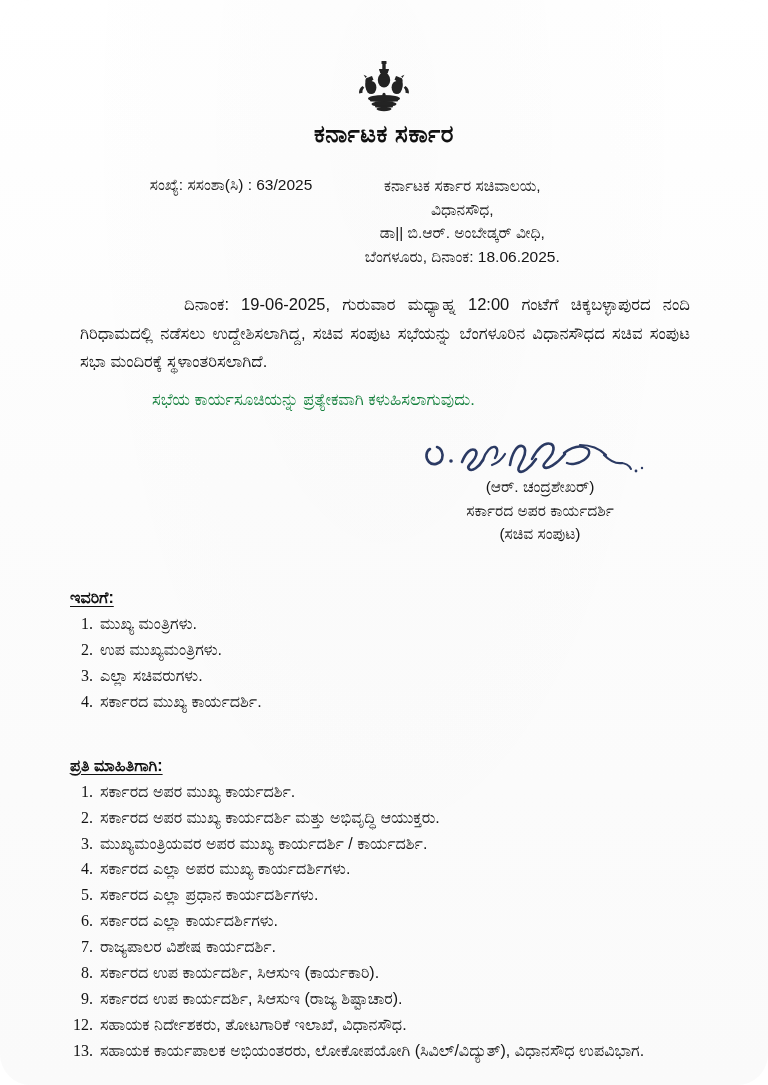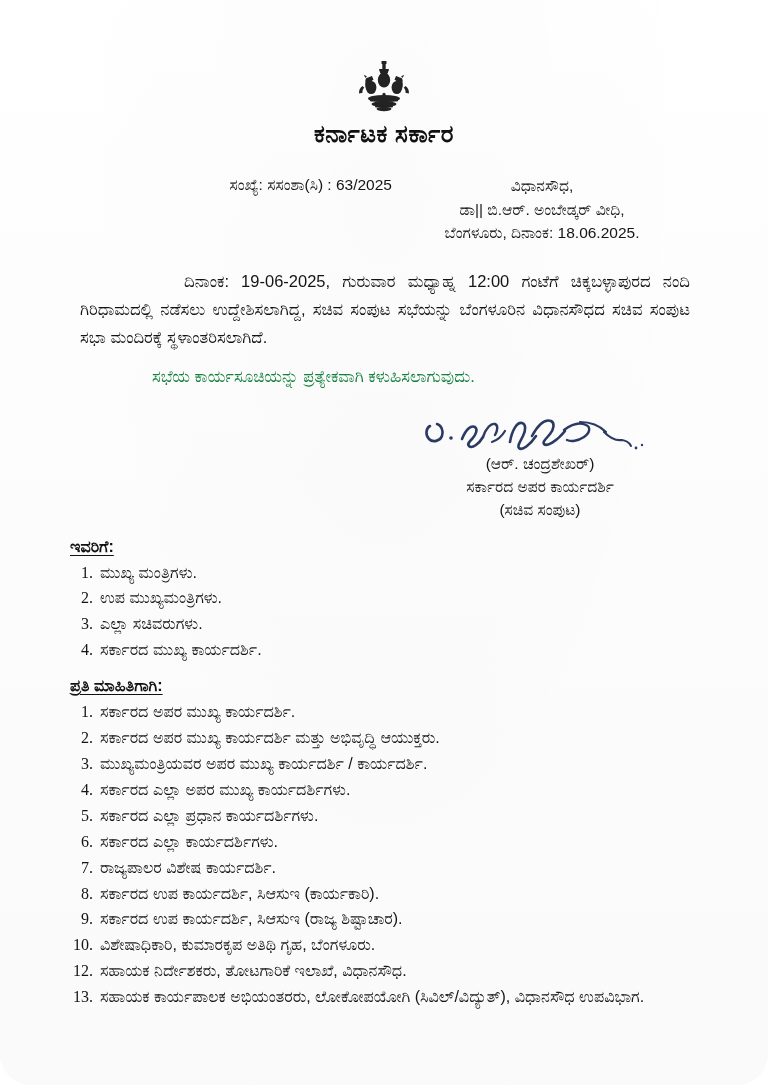--- a/index.html
+++ b/index.html
@@ -53,21 +53,21 @@
     font-size: 24px;
     font-weight: 700;
     letter-spacing: 0.6px;
     color: #111;
     margin-top: 4px;
   }
 
   
   .meta-row {
     display: flex;
-    justify-content: flex-end;
+    justify-content: center;
     align-items: flex-start;
     margin-top: 26px;
   }
   .ref-no {
     font-family: "Liberation Sans", sans-serif;
     font-size: 15.5px;
     color: #151515;
     white-space: nowrap;
     padding-top: 2px;
   }
@@ -148,20 +148,21 @@
   .section-head {
     font-family: "Liberation Sans", sans-serif;
     font-size: 16px;
     font-weight: 700;
     color: #111;
     text-decoration: underline;
     text-underline-offset: 3px;
     text-decoration-thickness: 1.3px;
     display: inline-block;
     margin-bottom: 4px;
+    margin-top: 28px;
   }
   ol.doc-list {
     list-style: none;
     margin: 0;
     padding: 0;
   }
   ol.doc-list li {
     display: flex;
     align-items: flex-start;
     font-family: "Liberation Sans", sans-serif;
@@ -228,20 +229,21 @@
           <circle cx="32" cy="36.4" r="1.6"></circle>
         </g>
       </svg>
     </div>
 
     <div class="govt-name">ಕರ್ನಾಟಕ ಸರ್ಕಾರ</div>
 
     <div class="meta-row">
       <div class="ref-no">ಸಂಖ್ಯೆ: ಸಸಂಶಾ(ಸಿ) : 63/2025</div>
       <div class="address">
+        <div>ಕರ್ನಾಟಕ ಸರ್ಕಾರ ಸಚಿವಾಲಯ,</div>
         <div>ವಿಧಾನಸೌಧ,</div>
         <div>ಡಾ|| ಬಿ.ಆರ್. ಅಂಬೇಡ್ಕರ್ ವೀಧಿ,</div>
         <div>ಬೆಂಗಳೂರು, ದಿನಾಂಕ: 18.06.2025.</div>
       </div>
     </div>
 
 
     <div class="body-para">ದಿನಾಂಕ: 19-06-2025, ಗುರುವಾರ ಮಧ್ಯಾಹ್ನ 12:00 ಗಂಟೆಗೆ ಚಿಕ್ಕಬಳ್ಳಾಪುರದ ನಂದಿ ಗಿರಿಧಾಮದಲ್ಲಿ ನಡೆಸಲು ಉದ್ದೇಶಿಸಲಾಗಿದ್ದ, ಸಚಿವ ಸಂಪುಟ ಸಭೆಯನ್ನು ಬೆಂಗಳೂರಿನ ವಿಧಾನಸೌಧದ ಸಚಿವ ಸಂಪುಟ ಸಭಾ ಮಂದಿರಕ್ಕೆ ಸ್ಥಳಾಂತರಿಸಲಾಗಿದೆ.</div>
 
     <div class="body-sub">ಸಭೆಯ ಕಾರ್ಯಸೂಚಿಯನ್ನು ಪ್ರತ್ಯೇಕವಾಗಿ ಕಳುಹಿಸಲಾಗುವುದು.</div>
@@ -326,24 +328,20 @@
         </li>
         <li>
           <span class="li-num">8.</span>
           <span class="li-text">ಸರ್ಕಾರದ ಉಪ ಕಾರ್ಯದರ್ಶಿ, ಸಿಆಸುಇ (ಕಾರ್ಯಕಾರಿ).</span>
         </li>
         <li>
           <span class="li-num">9.</span>
           <span class="li-text">ಸರ್ಕಾರದ ಉಪ ಕಾರ್ಯದರ್ಶಿ, ಸಿಆಸುಇ (ರಾಜ್ಯ ಶಿಷ್ಟಾಚಾರ).</span>
         </li>
         <li>
-          <span class="li-num">10.</span>
-          <span class="li-text">ವಿಶೇಷಾಧಿಕಾರಿ, ಕುಮಾರಕೃಪ ಅತಿಥಿ ಗೃಹ, ಬೆಂಗಳೂರು.</span>
-        </li>
-        <li>
           <span class="li-num">12.</span>
           <span class="li-text">ಸಹಾಯಕ ನಿರ್ದೇಶಕರು, ತೋಟಗಾರಿಕೆ ಇಲಾಖೆ, ವಿಧಾನಸೌಧ.</span>
         </li>
         <li>
           <span class="li-num">13.</span>
           <span class="li-text">ಸಹಾಯಕ ಕಾರ್ಯಪಾಲಕ ಅಭಿಯಂತರರು, ಲೋಕೋಪಯೋಗಿ (ಸಿವಿಲ್/ವಿದ್ಯುತ್), ವಿಧಾನಸೌಧ ಉಪವಿಭಾಗ.</span>
         </li>
       </ol>
     </div>
 

